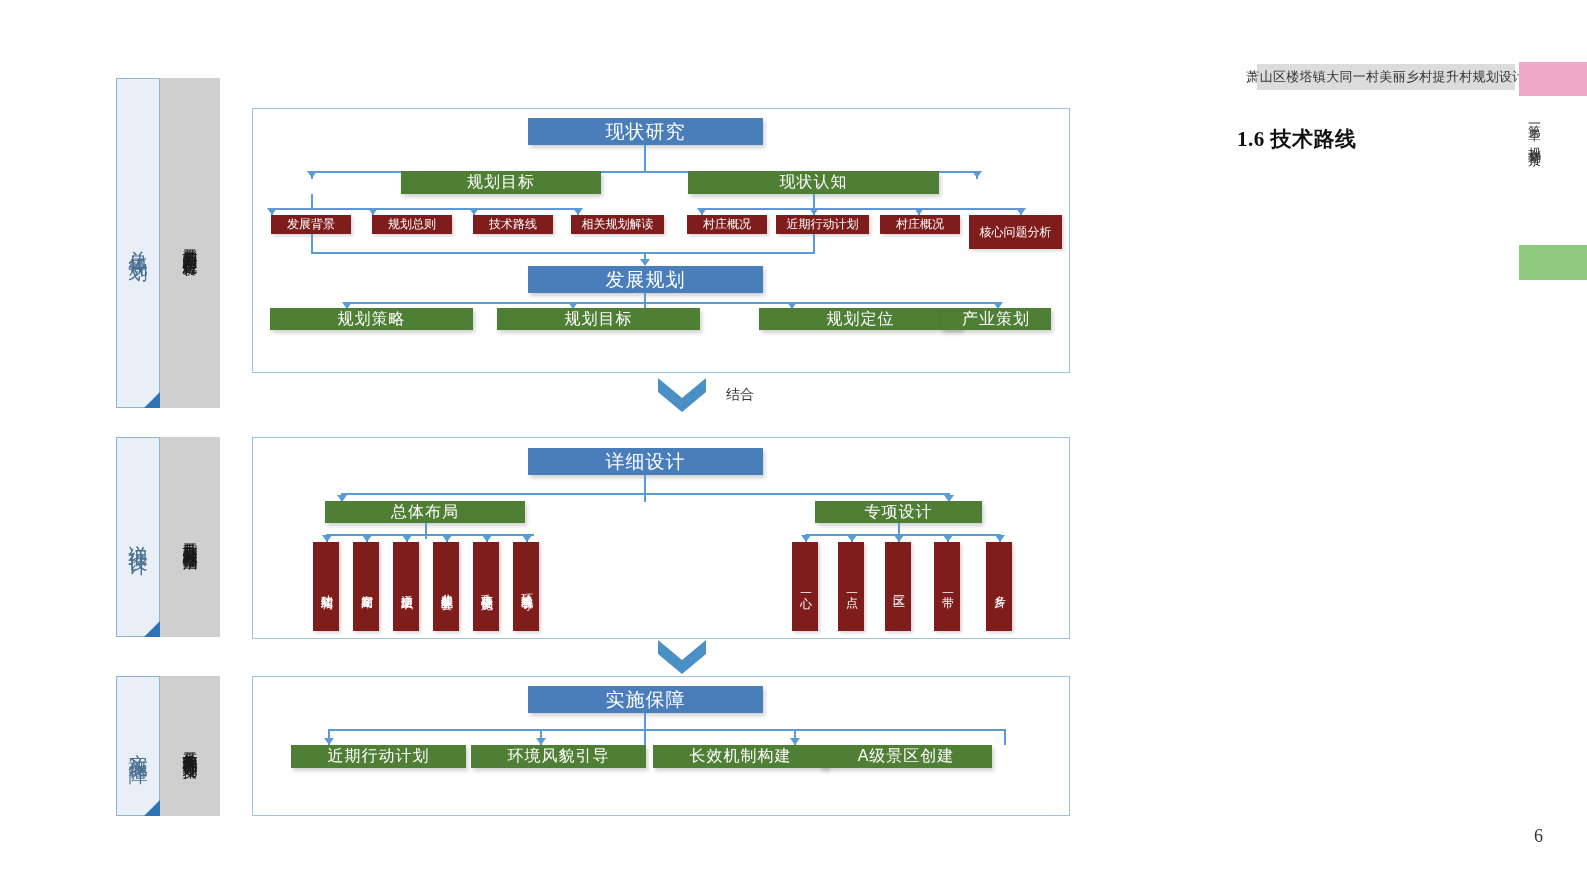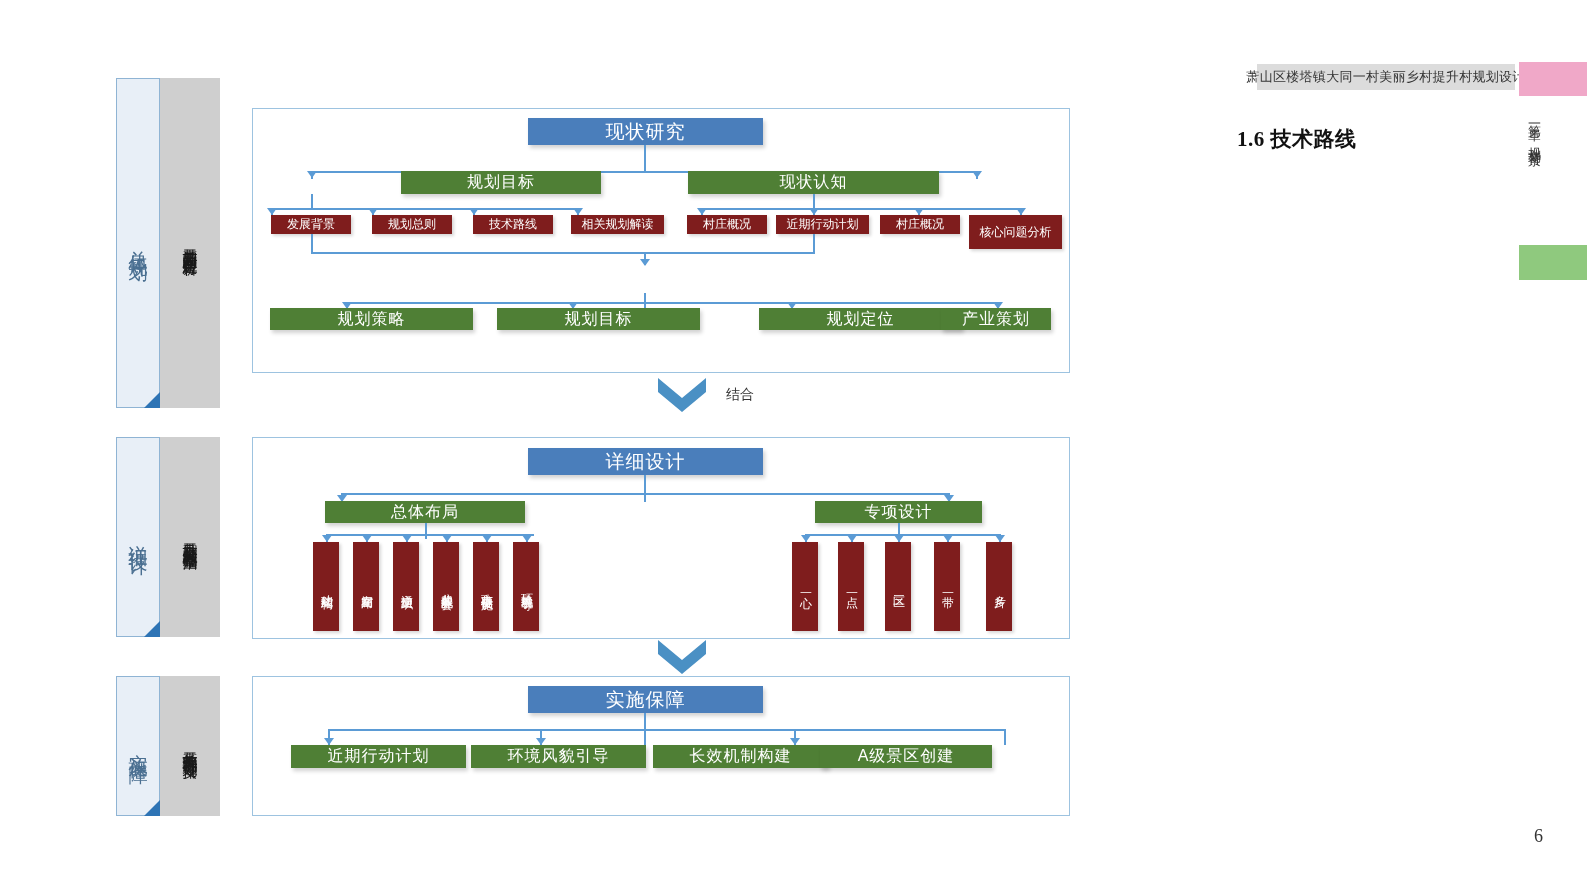--- a/index.html
+++ b/index.html
@@ -175,20 +175,21 @@
     <div class="node gray" style="left:523px;top:106px;width:93px;height:19px;">近期行动计划</div>
     <div class="node gray" style="left:627px;top:106px;width:80px;height:19px;">村庄概况</div>
     <div class="node gray" style="left:716px;top:106px;width:93px;height:34px;">核心问题分析</div>
 
     <div class="conn vline" style="left:58px;top:125px;height:18px;"></div>
     <div class="conn vline" style="left:560px;top:125px;height:18px;"></div>
     <div class="conn hline" style="left:58px;top:143px;width:504px;"></div>
     <div class="conn vline" style="left:391px;top:143px;height:13px;"></div>
     <div class="arrow" style="left:387px;top:150px;"></div>
 
+    <div class="node blue" style="left:275px;top:157px;width:235px;height:27px;">发展规划</div>
 
     <div class="conn vline" style="left:391px;top:184px;height:18px;"></div>
     <div class="conn hline" style="left:93px;top:193px;width:652px;"></div>
     <div class="conn vline" style="left:93px;top:193px;height:7px;"></div>
     <div class="arrow" style="left:89px;top:193px;"></div>
     <div class="conn vline" style="left:319px;top:193px;height:7px;"></div>
     <div class="arrow" style="left:315px;top:193px;"></div>
     <div class="conn vline" style="left:538px;top:193px;height:7px;"></div>
     <div class="arrow" style="left:534px;top:193px;"></div>
     <div class="conn vline" style="left:744px;top:193px;height:7px;"></div>

